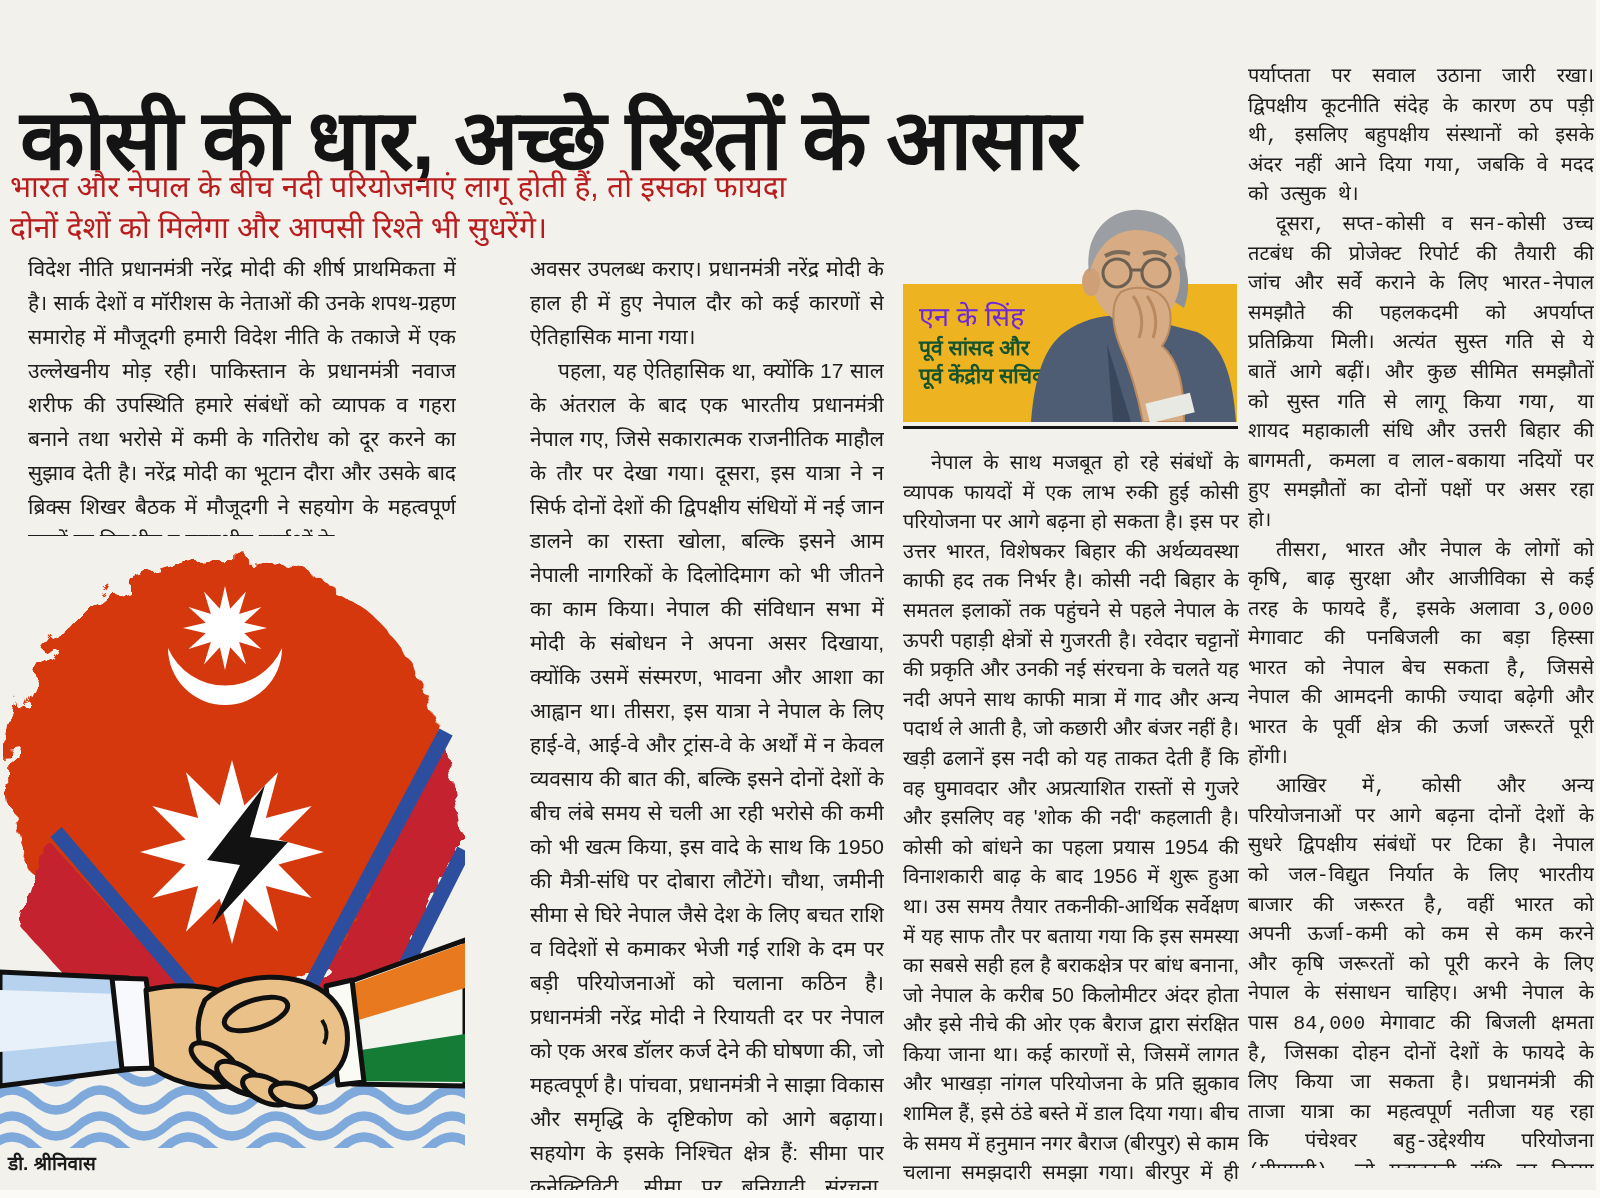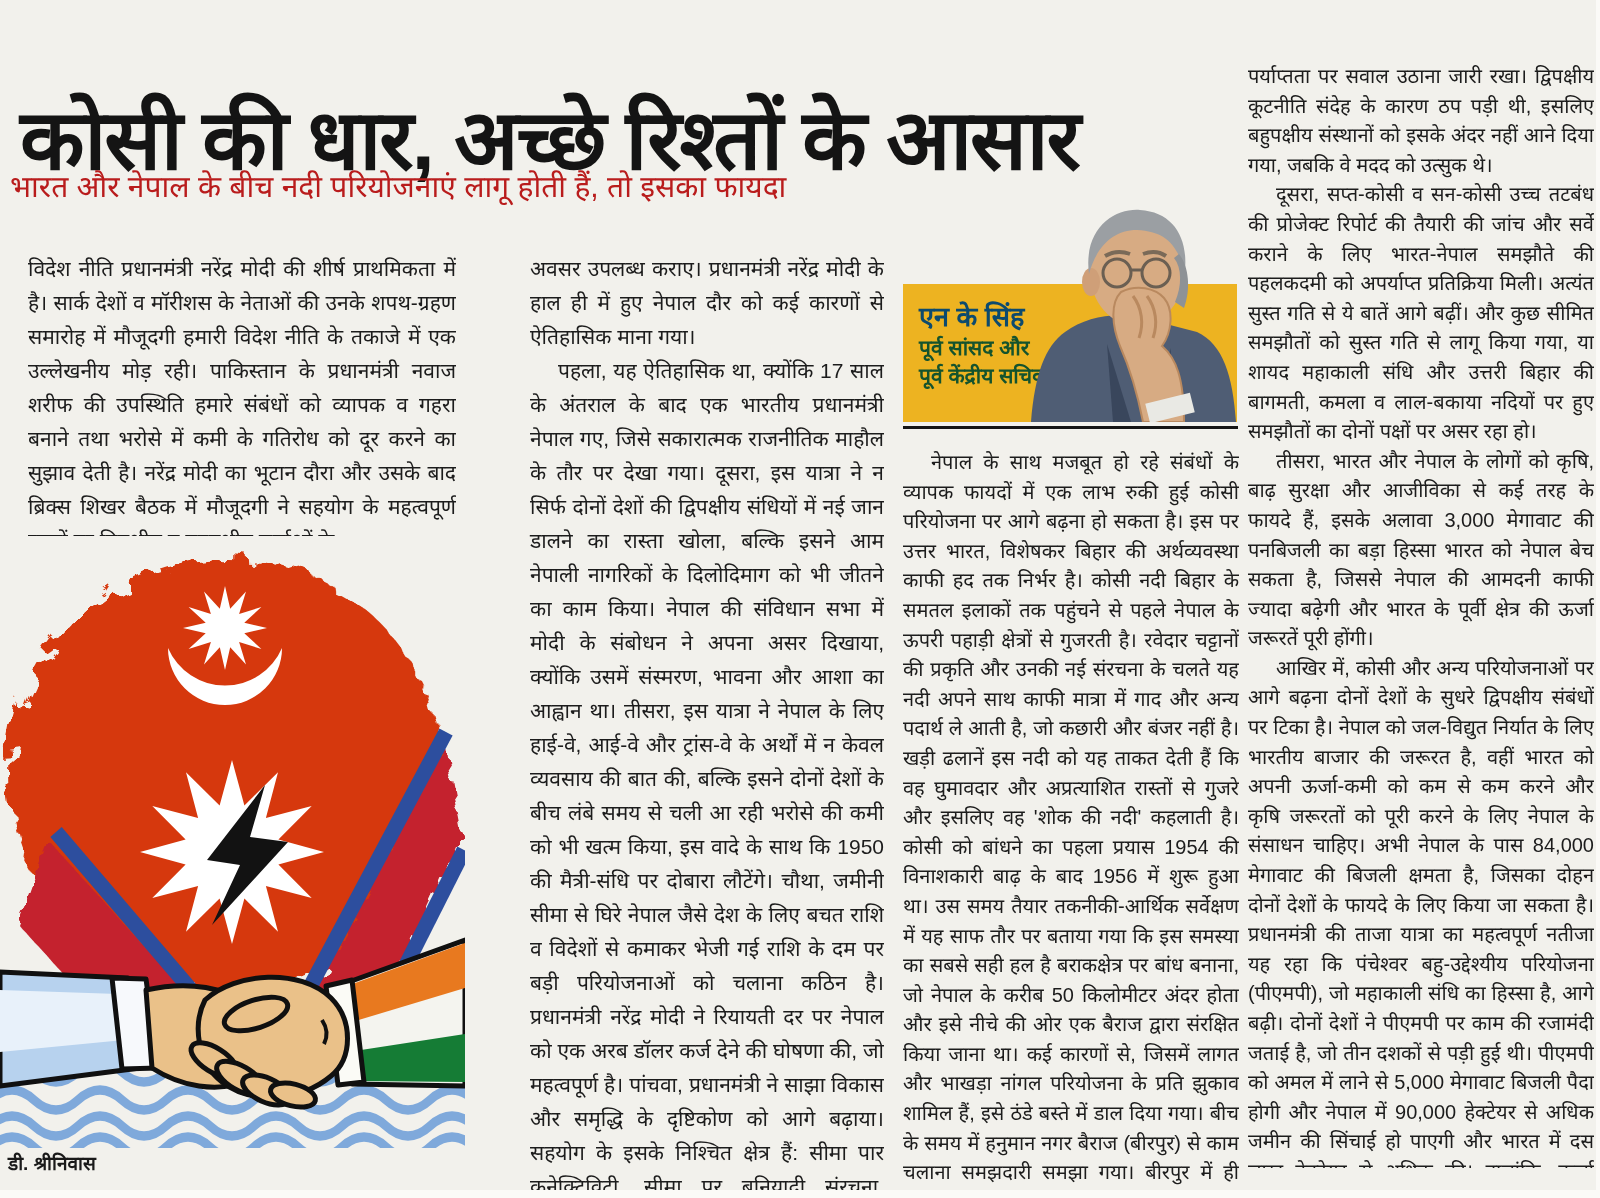--- a/index.html
+++ b/index.html
@@ -22,45 +22,46 @@
   }
   
   .col{
     text-align:justify;
   }
   .col p{margin:0;}
   .col p.ind{text-indent:28px;}
   .col1{left:28px;top:252px;width:428px;height:284px;font-size:21px;line-height:34px;overflow:hidden;}
   .col2{left:456px;top:252px;width:428px;height:942px;font-size:21px;line-height:34px;overflow:hidden;}
   .col3{left:903px;top:448px;width:336px;height:744px;font-size:20px;line-height:29.6px;overflow:hidden;}
-  .col4{left:1248px;top:62px;width:346px;height:1106px;font-size:20px;line-height:29.6px;overflow:hidden;}
+  .col4{left:1248px;top:62px;width:346px;height:1106px;font-size:20px;line-height:29.6px;overflow:hidden;font-family:Liberation Mono, monospace;}
   .wrapspacer{float:left;width:74px;height:446px;margin-top:496px;}
   
   .authorbox{
     left:903px;top:284px;width:334px;height:138px;
     background:#edb321;
   }
   .authorbox .inner{position:absolute;left:16px;top:16px;}
-  .authorname{font-size:27px;font-weight:700;color:#0c4a6e;line-height:34px;}
+  .authorname{font-size:27px;font-weight:400;color:#6d28d9;line-height:34px;}
   .authorrole{font-size:21px;font-weight:700;color:#14532d;line-height:28px;}
   .boxrule{left:903px;top:426px;width:335px;height:3px;background:#151515;}
   .photo{left:1025px;top:196px;width:215px;height:226px;}
   
   .illo{left:0px;top:520px;width:465px;height:628px;}
   .credit{left:8px;top:1150px;font-size:19px;font-weight:700;color:#1a1a1a;}
   .bottomstrip{left:0;top:1190px;width:1600px;height:8px;background:#fbfaf7;}
   .rightstrip{left:1596px;top:0;width:4px;height:1198px;background:#fbfaf7;}
 </style>
 </head>
 <body>
 
 <h1 class="abs headline">कोसी की धार, अच्छे रिश्तों के आसार</h1>
 
 <div class="abs subtitle">
   <div>भारत और नेपाल के बीच नदी परियोजनाएं लागू होती हैं, तो इसका फायदा</div>
+  <div>दोनों देशों को मिलेगा और आपसी रिश्ते भी सुधरेंगे।</div>
 </div>
 
 <div class="abs col col1">
   <p>विदेश नीति प्रधानमंत्री नरेंद्र मोदी की शीर्ष प्राथमिकता में है। सार्क देशों व मॉरीशस के नेताओं की उनके शपथ-ग्रहण समारोह में मौजूदगी हमारी विदेश नीति के तकाजे में एक उल्लेखनीय मोड़ रही। पाकिस्तान के प्रधानमंत्री नवाज शरीफ की उपस्थिति हमारे संबंधों को व्यापक व गहरा बनाने तथा भरोसे में कमी के गतिरोध को दूर करने का सुझाव देती है। नरेंद्र मोदी का भूटान दौरा और उसके बाद ब्रिक्स शिखर बैठक में मौजूदगी ने सहयोग के महत्वपूर्ण रास्तों पर द्विपक्षीय व बहुपक्षीय चर्चाओं के</p>
 </div>
 
 <div class="abs col col2">
   <div class="wrapspacer"></div>
   <p>अवसर उपलब्ध कराए। प्रधानमंत्री नरेंद्र मोदी के हाल ही में हुए नेपाल दौर को कई कारणों से ऐतिहासिक माना गया।</p>
   <p class="ind">पहला, यह ऐतिहासिक था, क्योंकि 17 साल के अंतराल के बाद एक भारतीय प्रधानमंत्री नेपाल गए, जिसे सकारात्मक राजनीतिक माहौल के तौर पर देखा गया। दूसरा, इस यात्रा ने न सिर्फ दोनों देशों की द्विपक्षीय संधियों में नई जान डालने का रास्ता खोला, बल्कि इसने आम नेपाली नागरिकों के दिलोदिमाग को भी जीतने का काम किया। नेपाल की संविधान सभा में मोदी के संबोधन ने अपना असर दिखाया, क्योंकि उसमें संस्मरण, भावना और आशा का आह्वान था। तीसरा, इस यात्रा ने नेपाल के लिए हाई-वे, आई-वे और ट्रांस-वे के अर्थों में न केवल व्यवसाय की बात की, बल्कि इसने दोनों देशों के बीच लंबे समय से चली आ रही भरोसे की कमी को भी खत्म किया, इस वादे के साथ कि 1950 की मैत्री-संधि पर दोबारा लौटेंगे। चौथा, जमीनी सीमा से घिरे नेपाल जैसे देश के लिए बचत राशि व विदेशों से कमाकर भेजी गई राशि के दम पर बड़ी परियोजनाओं को चलाना कठिन है। प्रधानमंत्री नरेंद्र मोदी ने रियायती दर पर नेपाल को एक अरब डॉलर कर्ज देने की घोषणा की, जो महत्वपूर्ण है। पांचवा, प्रधानमंत्री ने साझा विकास और समृद्धि के दृष्टिकोण को आगे बढ़ाया। सहयोग के इसके निश्चित क्षेत्र हैं: सीमा पार कनेक्टिविटी, सीमा पर बुनियादी संरचना, पर्यटन, पन-बिजली और कृषि। ये सब दोनों तरफ के लोगों के जीवन की गुणवत्ता से जुड़े मुद्दे हैं। छठा, मोदी ने इस भय को दूर किया कि नेपाल की राजनीतिक दिशा में भारत कोई हस्तक्षेप कर सकता है और उन्होंने एक 'समावेशी, संघीय, प्रजातांत्रिक गणराज्य' को दृढ़ता से अनुमोदित कर नेपाल के राजनीतिक वर्ग को भी स्पष्ट संदेश दिया। इसमें सबसे महत्वपूर्ण यह था कि भारत ने नेपाल में एक</p>

